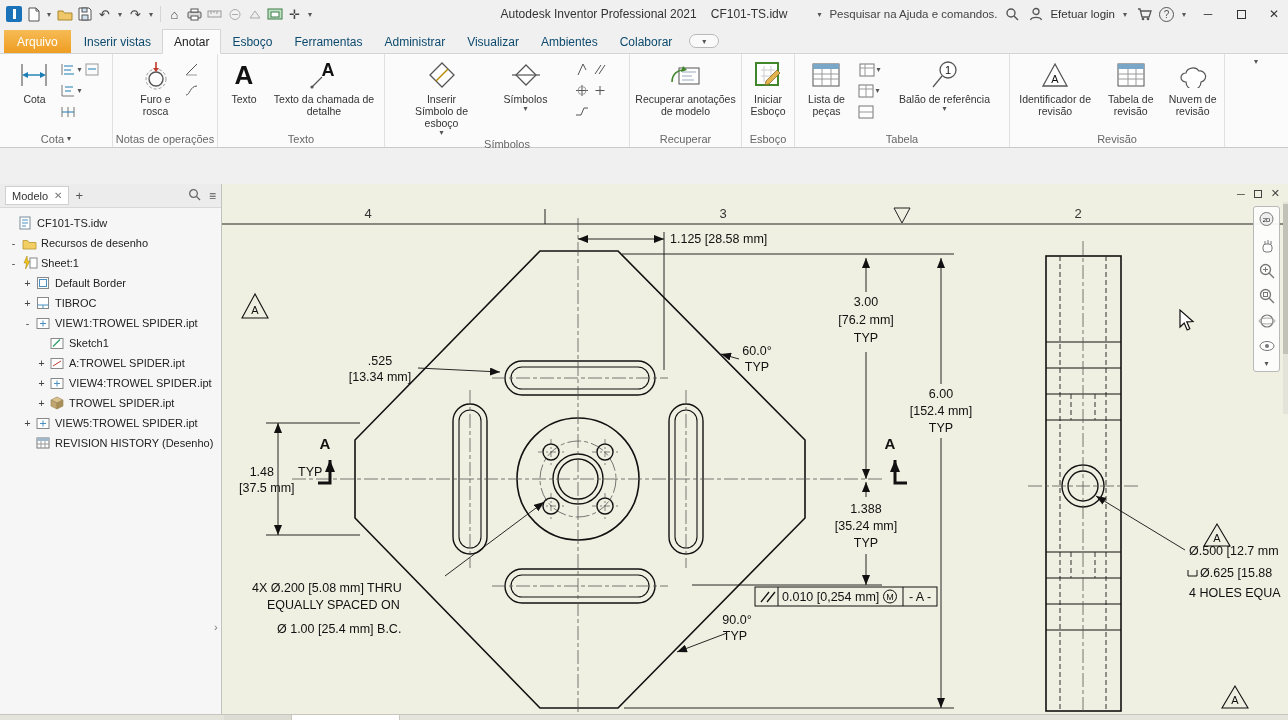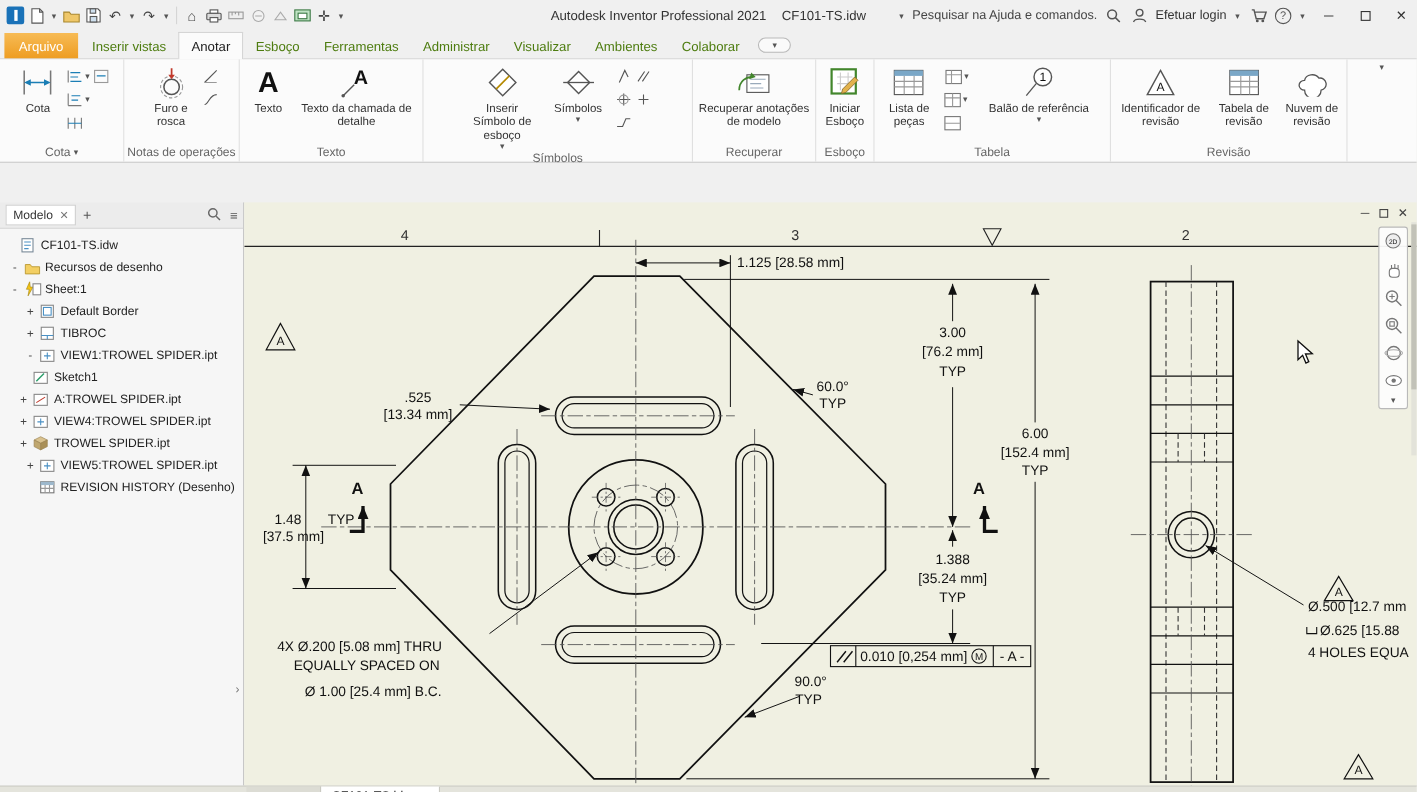--- a/index.html
+++ b/index.html
@@ -25,21 +25,21 @@
   .login-label { font-size:11.5px; color:#333; }
   .help-circle { width:15px; height:15px; border:1.3px solid #555; border-radius:50%;
                  font-size:10px; display:flex; align-items:center; justify-content:center; color:#555; }
   .win-btn { width:28px; height:26px; display:flex; align-items:center; justify-content:center;
              font-size:12px; color:#333; }
   .win-box { width:9px; height:9px; border:1.2px solid #333; }
 
   
   #tabrow { height:26px; background:#f0f0f0; display:flex; align-items:flex-end;
             padding-left:4px; border-bottom:1px solid #d5d5d5; }
-  .rtab { padding:5px 11px 4px; font-size:12px; color:#4d7c0f; }
+  .rtab { padding:5px 11px 4px; font-size:12px; color:#0c4a6e; }
   .rtab.file { background:linear-gradient(#f7bb55,#ee9d22); color:#fff; margin-right:2px;
                padding:5px 13px 4px;margin-top:40px; }
   .rtab.active { background:#fbfbfb; border:1px solid #d5d5d5; border-bottom:1px solid #fbfbfb;
                  margin-bottom:-1px; color:#222; }
   .rtab-extra { margin-left:6px; margin-bottom:5px; width:30px; height:14px; border:1px solid #b9b9b9;
                 border-radius:7px; background:#fafafa; display:flex; align-items:center;
                 justify-content:center; gap:2px; font-size:8px; color:#555; }
 
   
   #ribbon { height:94px; background:#fbfbfb; display:flex; border-bottom:1px solid #c9c9c9; }
@@ -66,21 +66,21 @@
   .btab { background:#fff; border:1px solid #cfcfcf; height:19px; display:flex; align-items:center;
           gap:6px; padding:0 6px; font-size:11px; color:#333; }
   .btab .x { color:#777; font-size:10px; }
   .bplus { color:#555; font-size:13px; }
   .bh-right { margin-left:auto; display:flex; align-items:center; gap:8px; color:#555; }
   #tree { flex:1; padding-top:5px; }
   .trow { height:20px; display:flex; align-items:center; font-size:11px; color:#222; gap:3px; }
   .exp { width:11px; text-align:center; color:#444; font-size:10px;
          font-family:"DejaVu Sans Mono",monospace; flex:none; }
   .ticon { width:16px; height:14px; display:flex; align-items:center; flex:none; }
-  .l0{padding-left:18px} .l1{padding-left:8px} .l2{padding-left:22px} .l3{padding-left:16px}
+  .l0{padding-left:18px} .l1{padding-left:8px} .l2{padding-left:22px} .l3{padding-left:36px}
   #collapse-handle { position:absolute; left:214px; top:437px; width:10px; height:16px;
                      color:#777; font-size:11px; z-index:5; }
 
   #canvas { position:relative; width:1066px; height:530px; background:#f0f0e2; overflow:hidden; }
   #doc-win-btns { position:absolute; top:3px; right:8px; display:flex; gap:9px; z-index:6;
                   color:#444; font-size:11px; align-items:center; }
   .dwb-box { width:8px; height:8px; border:1.2px solid #444; }
   #navbar { position:absolute; top:22px; right:8px; width:27px; background:rgba(252,252,252,.95);
             border:1px solid #b9b9b9; border-radius:3px; display:flex; flex-direction:column;
             align-items:center; padding:3px 0; gap:4px; z-index:6; }
@@ -355,21 +355,21 @@
         </span>
         <span class="lbl">Texto da chamada de detalhe</span>
       </div>
     </div>
     <div class="plabel">
         <span>Texto</span>
       </div>
   </div>
 
   <div class="panel" style="width:245px">
-    <div class="pcontent" style="gap:4px">
+    <div class="pcontent" style="gap:19px">
       <div class="bigbtn" style="width:72px">
         <span class="ic">
           <svg width="30" height="30">
               <path d="M15 3L27 15 15 27 3 15z" fill="#fff" stroke="#555" stroke-width="1.3"></path>
               <path d="M9 21L21 9" stroke="#b58900" stroke-width="1.5"></path>
             </svg>
         </span>
         <span class="lbl">Inserir Símbolo de esboço</span>
         <span class="caret">▾</span>
       </div>

